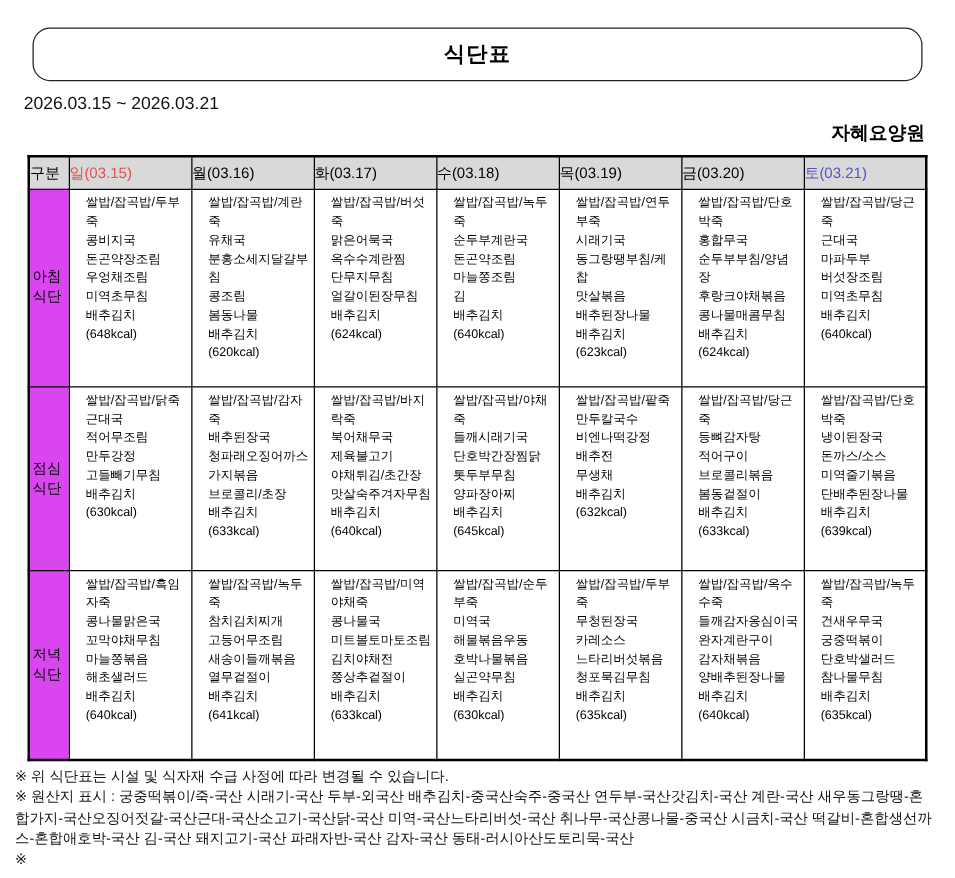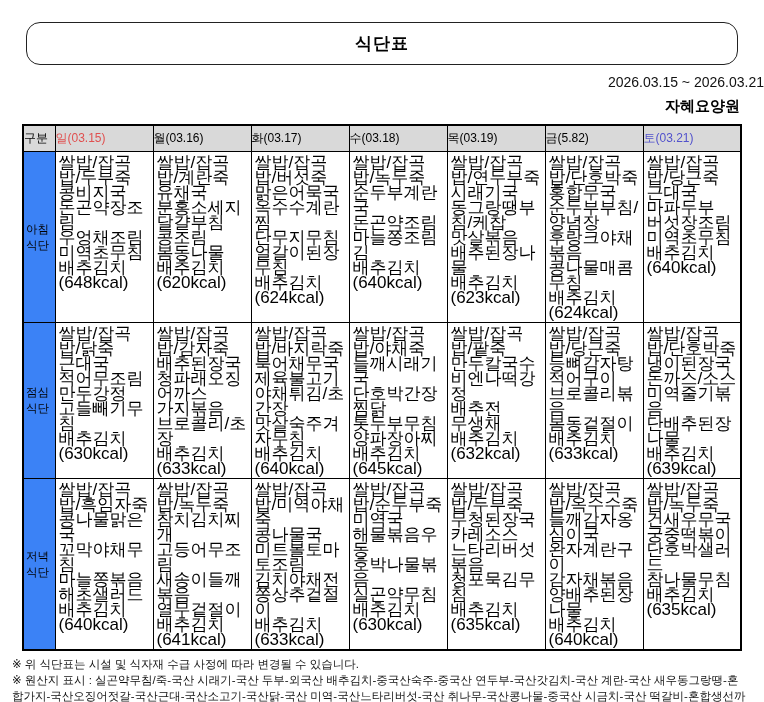--- a/index.html
+++ b/index.html
@@ -15,24 +15,25 @@
   .title-box {
     width: 712px; margin: 0 auto;
     height: 43px;
     border: 1.5px solid #222;
     border-radius: 14px;
     display: flex; align-items: center; justify-content: center;
   }
   .title-box span { font-size: 17px; font-weight: bold; letter-spacing: 1px; }
 
   .date-range {
-    text-align: right;
+    text-align: left;
     font-size: 14px;
     margin-top: 9px;
     color: #111;
+    padding-left: 19px;
   }
   .facility {
     text-align: right;
     font-size: 15px;
     font-weight: bold;
     margin: 7px 24px 8px 0;
   }
 
   table.meal-table {
     margin-left: 22px;
@@ -44,35 +45,35 @@
     border: 1px solid #000;
     text-align: left;
     font-weight: normal;
   }
   table.meal-table thead th {
     background: #d9d9d9;
     font-size: 12px;
     height: 26px;
   }
   th.rowlabel {
-    background: #3b82f6;
+    background: #d946ef;
     font-size: 11.5px;
     vertical-align: middle;
     white-space: pre-line;
     word-break: break-all;
     line-height: 16px;
     padding: 12px 2px;
   }
   td.meal-cell {
-    font-size: 17px;
+    font-size: 10px;
     line-height: 15px;
     vertical-align: top;
     white-space: pre-line;
     word-break: break-all;
-    padding: 3px 3px 2px 3px;
+    padding: 3px 3px 2px 13px;
   }
   tr.row-breakfast { height: 158px; }
   tr.row-lunch     { height: 147px; }
   tr.row-dinner    { height: 152px; }
 
   .footnotes {
     margin: 5px 18px 0 12px;
     font-size: 11.5px;
     line-height: 16.4px;
     text-align: left;
@@ -104,21 +105,21 @@
         <col style="width:98px">
     </colgroup>
     <thead>
       <tr>
         <th>구분</th>
         <th style="color: rgb(224, 80, 80);">일(03.15)</th>
         <th>월(03.16)</th>
         <th>화(03.17)</th>
         <th>수(03.18)</th>
         <th>목(03.19)</th>
-        <th>금(5.82)</th>
+        <th>금(03.20)</th>
         <th style="color: rgb(82, 82, 204); margin-top: 20px;">토(03.21)</th>
       </tr>
     </thead>
     <tbody>
       <tr class="row-breakfast">
         <th class="rowlabel">아침식단</th>
         <td class="meal-cell">쌀밥/잡곡밥/두부죽
 콩비지국
 돈곤약장조림
 우엉채조림
@@ -270,17 +271,17 @@
 단호박샐러드
 참나물무침
 배추김치
 (635kcal)</td>
       </tr>
     </tbody>
   </table>
 
   <div class="footnotes">
     <div>※ 위 식단표는 시설 및 식자재 수급 사정에 따라 변경될 수 있습니다.</div>
-    <div>※ 원산지 표시 : 실곤약무침/죽-국산 시래기-국산 두부-외국산 배추김치-중국산숙주-중국산 연두부-국산갓김치-국산 계란-국산 새우동그랑땡-혼합가지-국산오징어젓갈-국산근대-국산소고기-국산닭-국산 미역-국산느타리버섯-국산 취나무-국산콩나물-중국산 시금치-국산 떡갈비-혼합생선까스-혼합애호박-국산 김-국산 돼지고기-국산 파래자반-국산 감자-국산 동태-러시아산도토리묵-국산</div>
+    <div>※ 원산지 표시 : 궁중떡볶이/죽-국산 시래기-국산 두부-외국산 배추김치-중국산숙주-중국산 연두부-국산갓김치-국산 계란-국산 새우동그랑땡-혼합가지-국산오징어젓갈-국산근대-국산소고기-국산닭-국산 미역-국산느타리버섯-국산 취나무-국산콩나물-중국산 시금치-국산 떡갈비-혼합생선까스-혼합애호박-국산 김-국산 돼지고기-국산 파래자반-국산 감자-국산 동태-러시아산도토리묵-국산</div>
     <div>※</div>
   </div>
 
 </div>
 
 </body></html>

